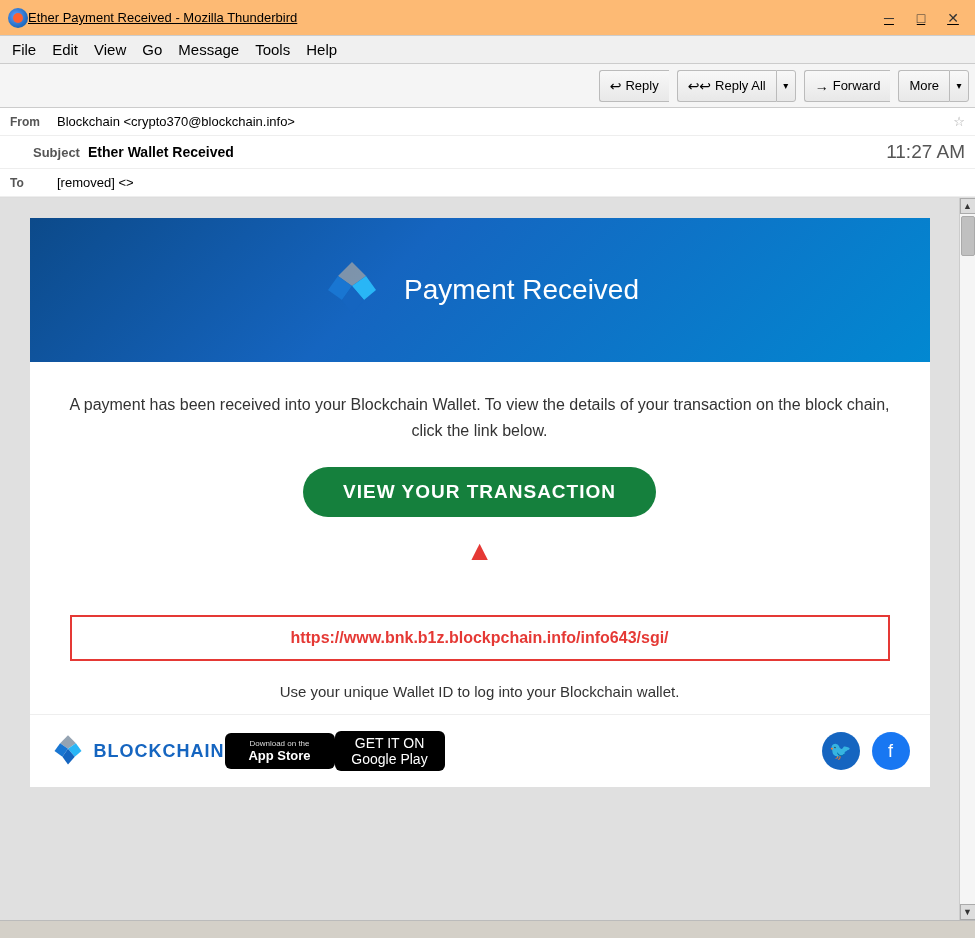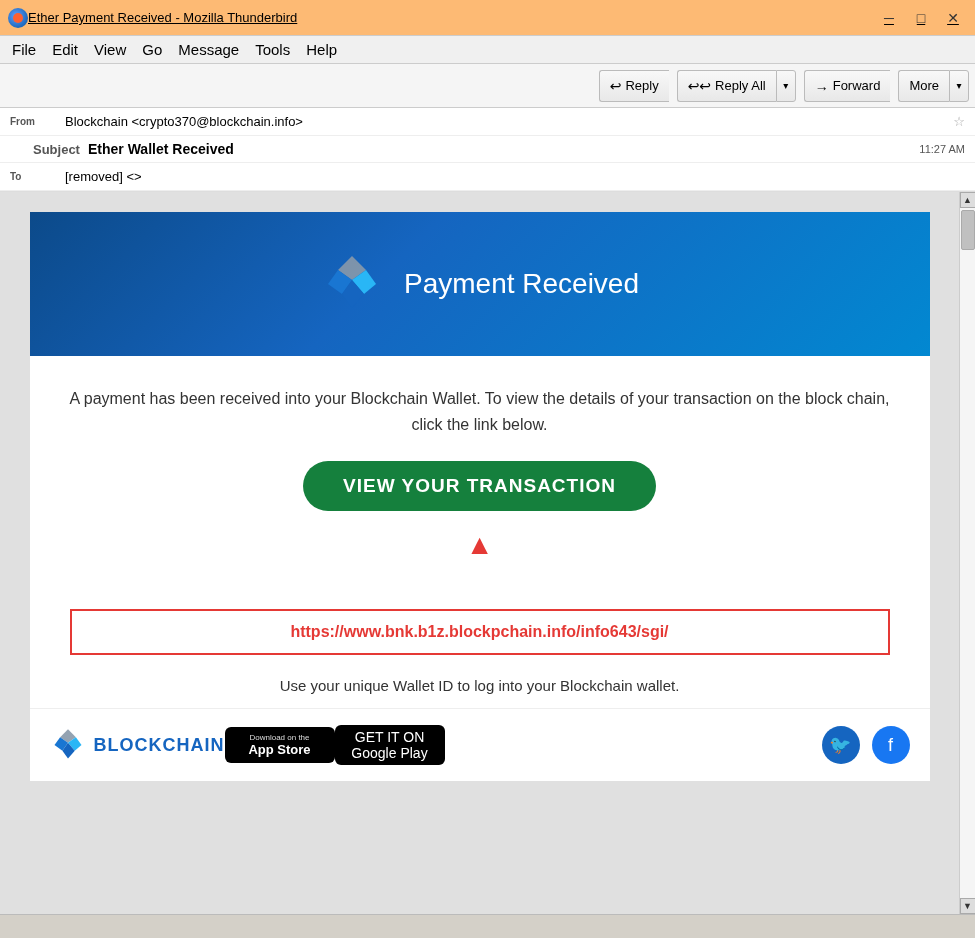--- a/index.html
+++ b/index.html
@@ -60,35 +60,35 @@
     .email-header-row {
       display: flex;
       align-items: center;
       padding: 5px 10px;
       border-bottom: 1px solid #eee;
       min-height: 28px;
     }
     .email-header-label {
       color: #555;
       font-weight: bold;
-      width: 55px;
-      font-size: 10px;
+      width: 47px;
+      font-size: 12px;
       flex-shrink: 0;
     }
     .email-header-value { font-size: 13px; color: #000; flex: 1; }
     .star-icon { color: #aaa; margin-left: 4px; cursor: pointer; }
 
     
     .subject-row {
       display: flex; align-items: center; padding: 5px 10px;
       border-bottom: 1px solid #eee;
     }
     .subject-label { color: #555; font-weight: bold; width: 55px; font-size: 13px; margin-left: 23px; }
     .subject-value { font-size: 14px; font-weight: bold; color: #000; flex: 1; }
-    .subject-time { font-size: 11px; color: #555; }
+    .subject-time { font-size: 19px; color: #555; }
 
     
     .scroll-container {
       display: flex;
       flex: 1;
       overflow: hidden;
     }
     .email-body {
       flex: 1;
       overflow-y: auto;

